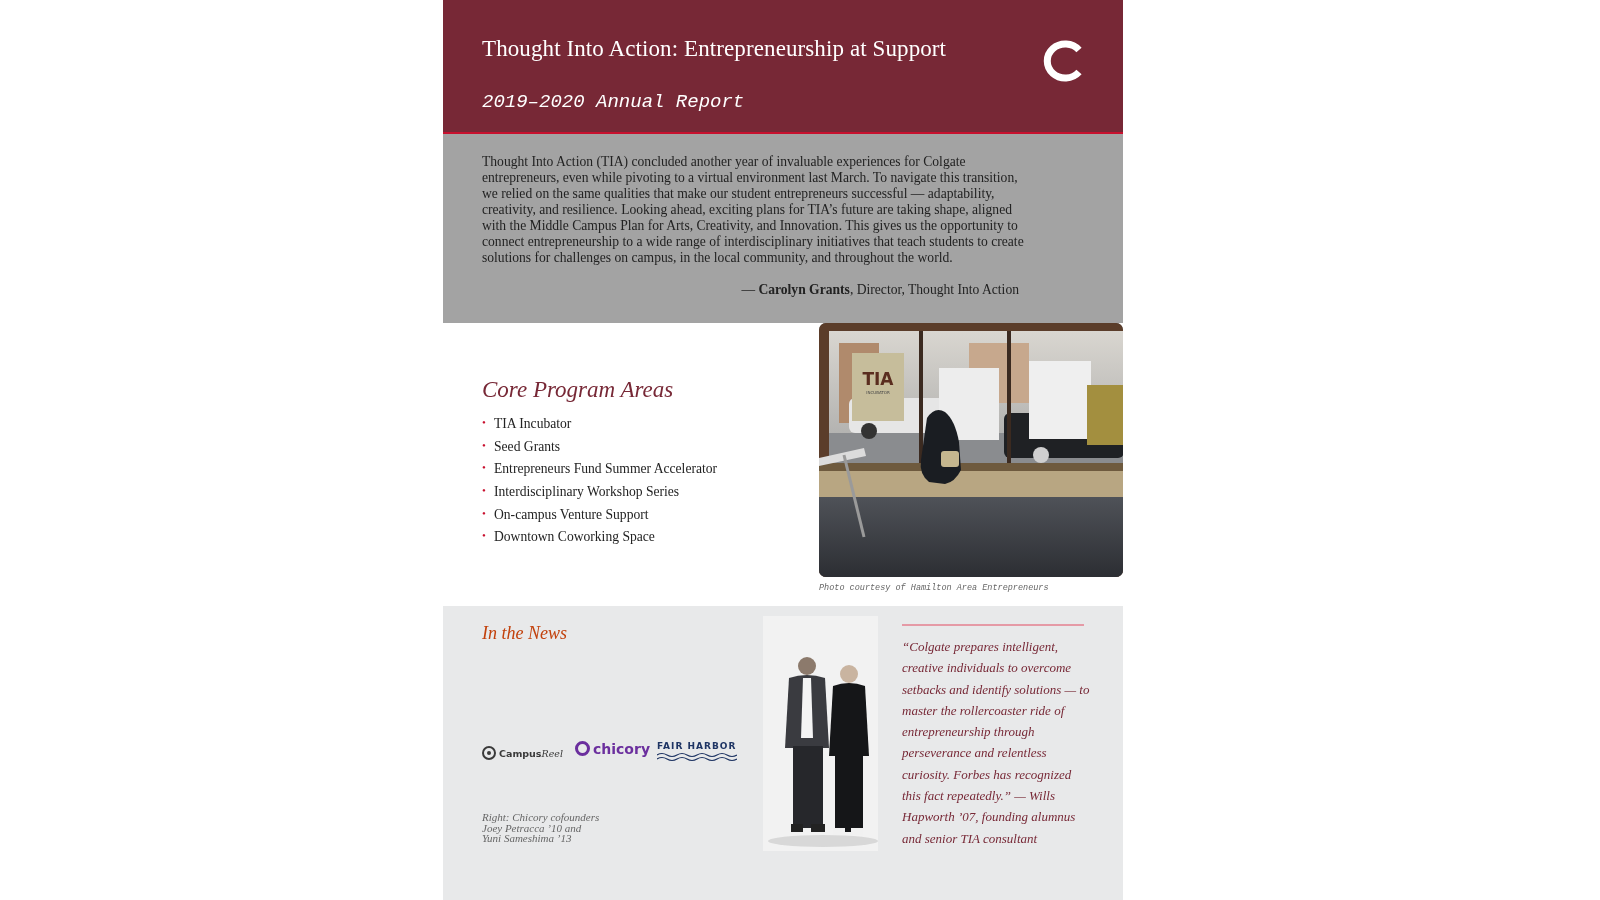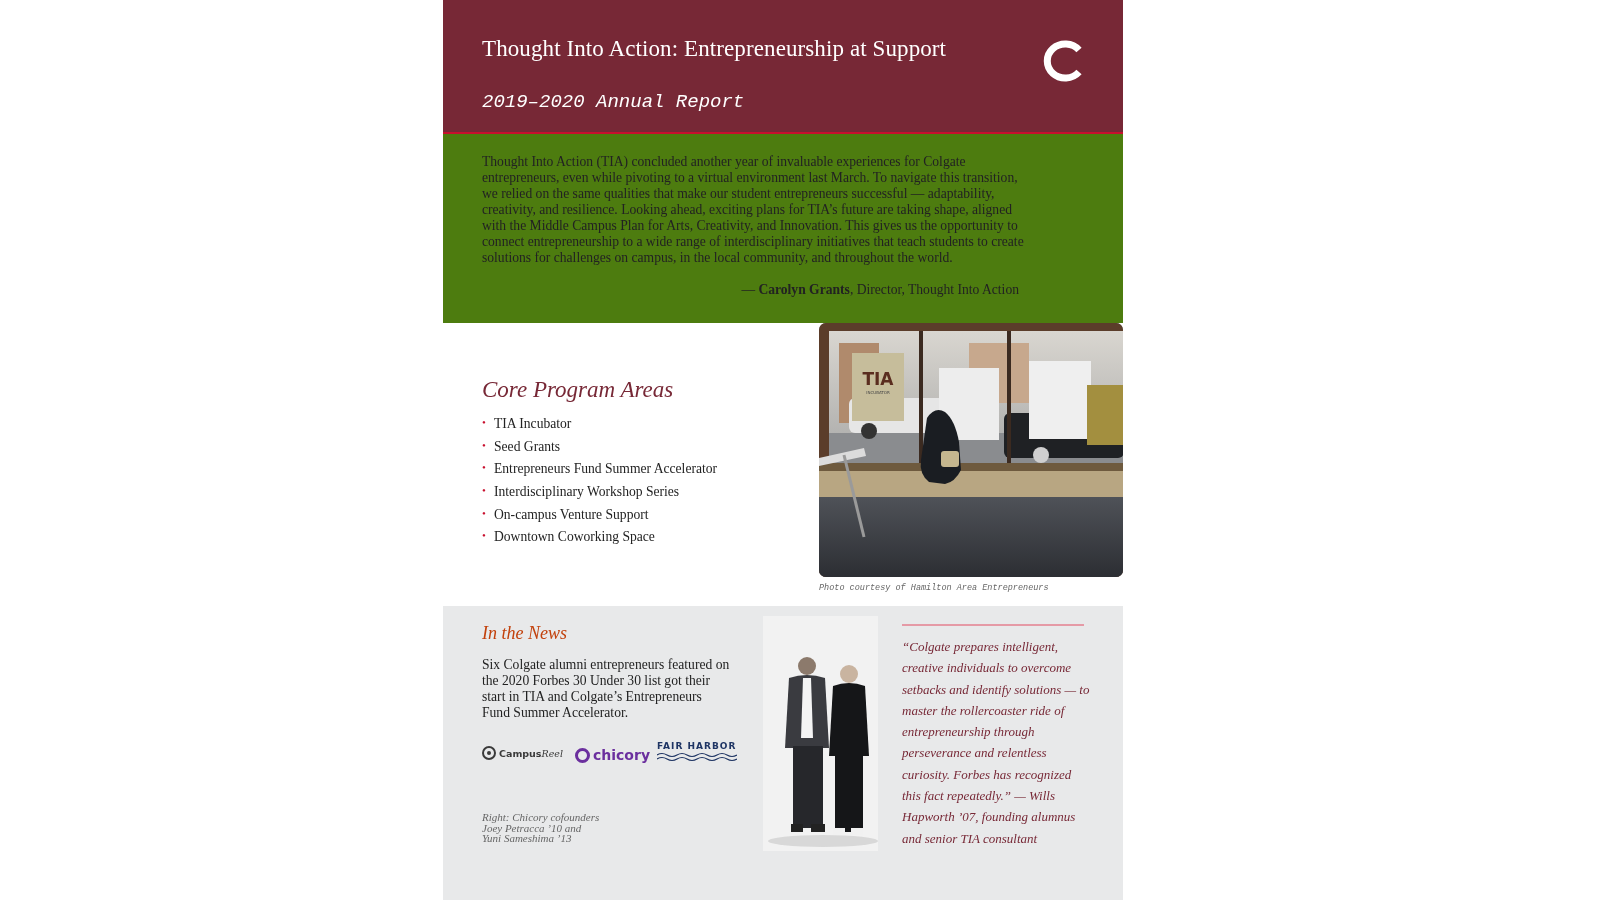--- a/index.html
+++ b/index.html
@@ -27,21 +27,21 @@
     font-family: Liberation Mono, monospace; font-style: italic; font-size: 19px; color: #ffffff;
     white-space: nowrap;
     margin-top: 28px;
   }
   .logo {
     position: absolute; left: 596px; top: 40px; width: 46px; height: 42px;
   }
   
   .intro {
     position: absolute; left: 0; top: 134px; width: 680px; height: 189px;
-    background: #4d7c0f;
+    background: #a3a3a3;
   }
   .intro-text {
     position: absolute; left: 39px; top: 20px; width: 545px;
     font-family: "Liberation Serif", serif; font-size: 13.6px; line-height: 16px; color: #222222;
     margin: 0;
   }
   .intro-attrib {
     position: absolute; right: 104px; top: 148px;
     font-family: "Liberation Serif", serif; font-size: 13.6px; color: #222222; white-space: nowrap;
   }
@@ -91,21 +91,21 @@
   .logo-campusreel .ring {
     width: 14px; height: 14px; border: 2.5px solid #3a3a3a; border-radius: 50%; position: relative; box-sizing: border-box;
   }
   .logo-campusreel .ring::after {
     content: ""; position: absolute; left: 2.5px; top: 2.5px; width: 4px; height: 4px; background: #3a3a3a; border-radius: 50%;
   }
   .logo-campusreel .name {
     margin-left: 3px; font-family: "DejaVu Sans", sans-serif; font-weight: bold; font-size: 9.5px; color: #3a3a3a;
   }
   .logo-campusreel .name i { font-family: "DejaVu Serif", serif; font-weight: normal; }
-  .logo-chicory { position: absolute; left: 93px; top: 0; height: 22px; display: flex; align-items: flex-end; }
+  .logo-chicory { position: absolute; left: 93px; top: 0; height: 22px; display: flex; align-items: flex-start; }
   .logo-chicory .mark {
     width: 15px; height: 15px; border: 3px solid #6b2f9e; border-radius: 50%; box-sizing: border-box;
   }
   .logo-chicory .name {
     margin-left: 3px; font-family: "DejaVu Sans", sans-serif; font-weight: bold; font-size: 14px; color: #6b2f9e;
   }
   .logo-fairharbor { position: absolute; left: 175px; top: 0; width: 80px; height: 22px; }
   .logo-fairharbor .name {
     position: absolute; left: 0; top: 0; font-family: "DejaVu Sans", sans-serif; font-weight: bold; font-size: 9px;
     letter-spacing: 1px; color: #1f3564; white-space: nowrap;
@@ -192,21 +192,20 @@
       <path d="M108 95 q8 -12 18 -6 q10 8 14 30 l2 28 q-6 12 -16 14 l-16 -2 q-10 -8 -8 -22 z" fill="#1a1d22"></path>
       <rect x="122" y="128" width="18" height="16" rx="3" fill="#c6b78f"></rect>
       <path d="M0 135 l45 -10 l2 8 l-47 10 z" fill="#dcdcdc"></path>
       <path d="M25 132 l20 82" stroke="#9a9a9a" stroke-width="3"></path>
     </svg>
   </div>
   <div class="photo-caption">Photo courtesy of Hamilton Area Entrepreneurs</div>
 
   <div class="news">
     <div class="news-title">In the News</div>
-    <p class="news-text">Six Colgate alumni entrepreneurs featured on the 2020 Forbes 30 Under 30 list got their start in TIA and Colgate’s Entrepreneurs Fund Summer Accelerator.</p>
 
     <div class="logos">
       <div class="logo-campusreel">
         <span class="ring"></span>
         <span class="name"><span>Campus</span><i>Reel</i></span>
       </div>
       <div class="logo-chicory">
         <span class="mark"></span>
         <span class="name">chicory</span>
       </div>

